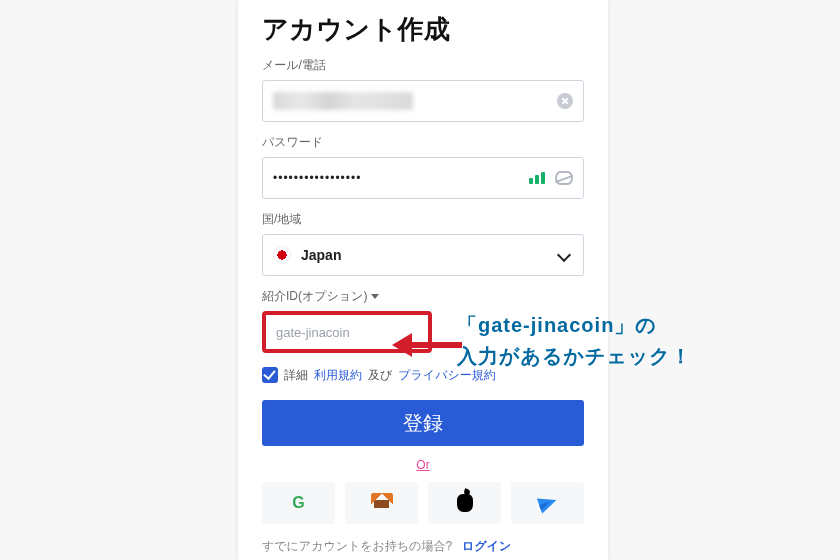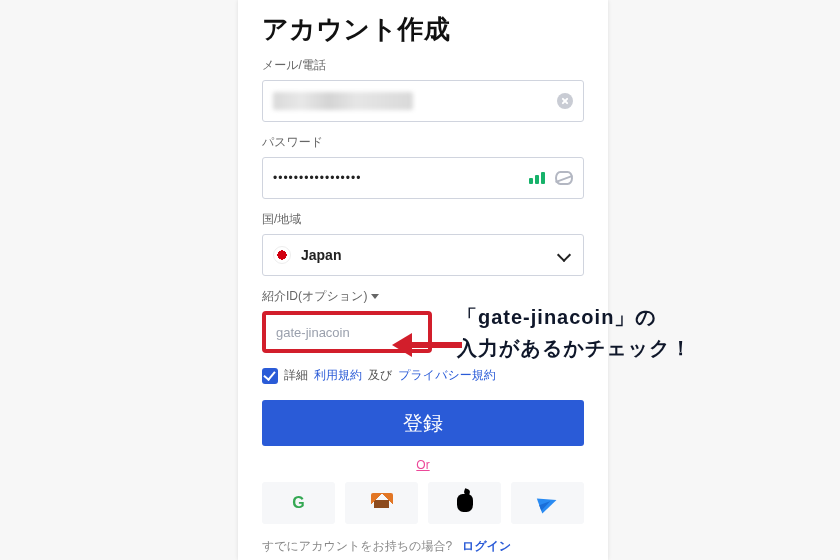--- a/index.html
+++ b/index.html
@@ -102,21 +102,21 @@
   }
   .referral-box {
     width: 170px; height:42px;
     border:4px solid #d21e2b;
     border-radius:4px;
     display:flex; align-items:center; padding:0 10px;
     background:#fff;
   }
   .referral-box span { font-size:13px; color:#9aa0ad; }
   .terms-row {
-    display:flex; align-items:flex-end; gap:6px;
+    display:flex; align-items:flex-start; gap:6px;
     font-size:12px; color:#555; margin-top:14px; margin-bottom:16px;
   }
   .checkbox {
     width:16px; height:16px; border-radius:3px; background:#2a5bd7;
     position:relative; flex-shrink:0;
   }
   .checkbox::after{
     content:''; position:absolute; left:4px; top:1px;
     width:5px; height:9px; border-right:2px solid #fff; border-bottom:2px solid #fff;
     transform:rotate(40deg);
@@ -151,22 +151,22 @@
     position:absolute; right:0; top:9px; width:55px; height:6px; background:#d21e2b;
   }
   .arrow-head {
     position:absolute; left:0; top:0;
     width:0; height:0;
     border-top:12px solid transparent;
     border-bottom:12px solid transparent;
     border-right:20px solid #d21e2b;
   }
   .anno-text {
-    position:absolute; left:65px; top:5px;
-    color:#0f172a; font-size:20px; font-weight:700; line-height:1.55;
+    position:absolute; left:65px; top:13px;
+    color:#0369a1; font-size:20px; font-weight:700; line-height:1.55;
     width:360px; letter-spacing:1px;
   }
   
   .g-google { font-weight:700; } .g-google .gB{color:#34A853;}
   .fox {
     width:22px; height:20px; position:relative;
   }
   .fox::before{
     content:''; position:absolute; inset:0;
     background:

